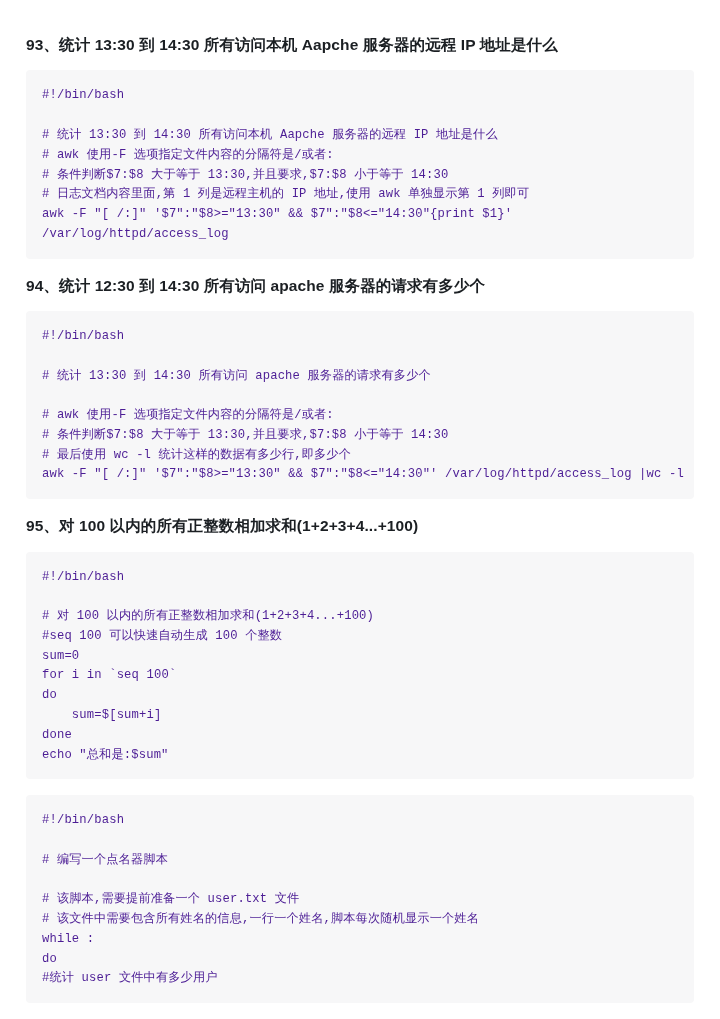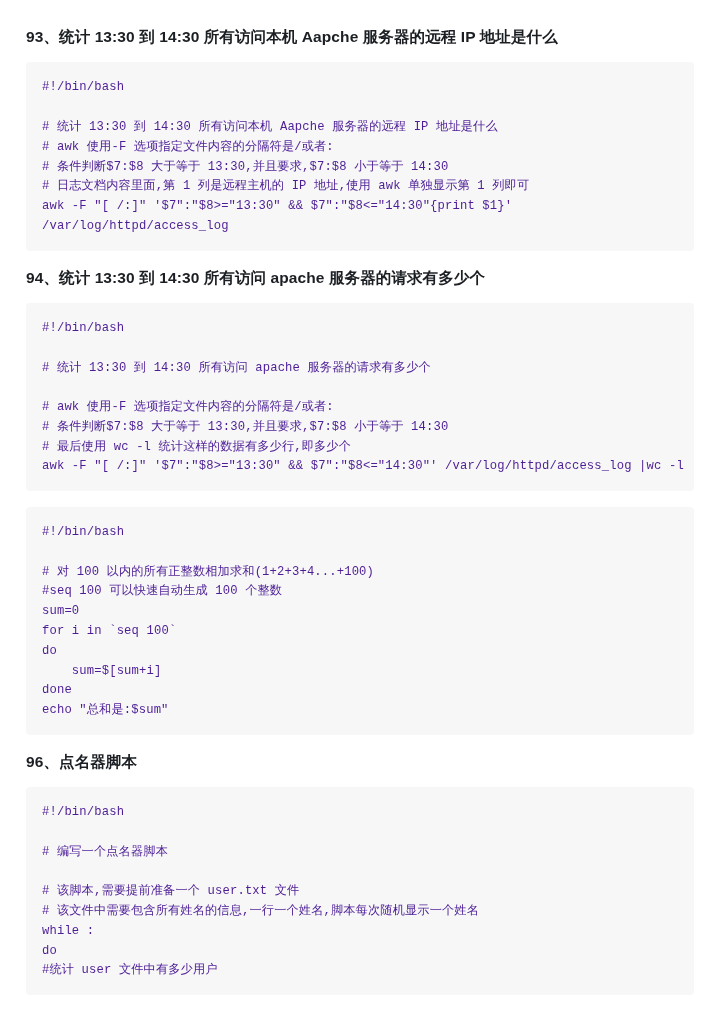--- a/index.html
+++ b/index.html
@@ -18,21 +18,21 @@
     box-sizing: border-box;
     padding: 18px 26px 0 26px;
   }
   .section {
     margin-bottom: 2px;
   }
   h2.heading {
     font-size: 15.5px;
     font-weight: bold;
     color: #1b1f23;
-    margin: 8px 0 14px 0;
+    margin: 16px 0 14px 0;
     padding: 0;
     line-height: 1.45;
     letter-spacing: 0.1px;
   }
   .section + .section h2.heading {
     margin-top: 16px;
   }
   pre.code {
     margin: 0 0 16px 0;
     background: #f7f7f8;
@@ -61,46 +61,46 @@
 
 # 统计 13:30 到 14:30 所有访问本机 Aapche 服务器的远程 IP 地址是什么
 # awk 使用-F 选项指定文件内容的分隔符是/或者:
 # 条件判断$7:$8 大于等于 13:30,并且要求,$7:$8 小于等于 14:30
 # 日志文档内容里面,第 1 列是远程主机的 IP 地址,使用 awk 单独显示第 1 列即可
 awk -F "[ /:]" '$7":"$8&gt;="13:30" &amp;&amp; $7":"$8&lt;="14:30"{print $1}'
 /var/log/httpd/access_log</pre>
   </div>
 
   <div class="section">
-    <h2 class="heading">94、统计 13:30 到 14:30 所有访问 apache 服务器的请求有多少个</h2>
+    <h2 class="heading">94、统计 12:30 到 14:30 所有访问 apache 服务器的请求有多少个</h2>
     <pre class="code">#!/bin/bash
 
 # 统计 13:30 到 14:30 所有访问 apache 服务器的请求有多少个
 
 # awk 使用-F 选项指定文件内容的分隔符是/或者:
 # 条件判断$7:$8 大于等于 13:30,并且要求,$7:$8 小于等于 14:30
 # 最后使用 wc -l 统计这样的数据有多少行,即多少个
 awk -F "[ /:]" '$7":"$8&gt;="13:30" &amp;&amp; $7":"$8&lt;="14:30"' /var/log/httpd/access_log |wc -l</pre>
   </div>
 
   <div class="section">
+    <h2 class="heading">95、对 100 以内的所有正整数相加求和(1+2+3+4...+100)</h2>
     <pre class="code">#!/bin/bash
 
 # 对 100 以内的所有正整数相加求和(1+2+3+4...+100)
 #seq 100 可以快速自动生成 100 个整数
 sum=0
 for i in `seq 100`
 do
     sum=$[sum+i]
 done
 echo "总和是:$sum"</pre>
   </div>
 
   <div class="section">
-    <h2 class="heading">96、点名器脚本</h2>
     <pre class="code code-last">#!/bin/bash
 
 # 编写一个点名器脚本
 
 # 该脚本,需要提前准备一个 user.txt 文件
 # 该文件中需要包含所有姓名的信息,一行一个姓名,脚本每次随机显示一个姓名
 while :
 do
 #统计 user 文件中有多少用户</pre>
   </div>

